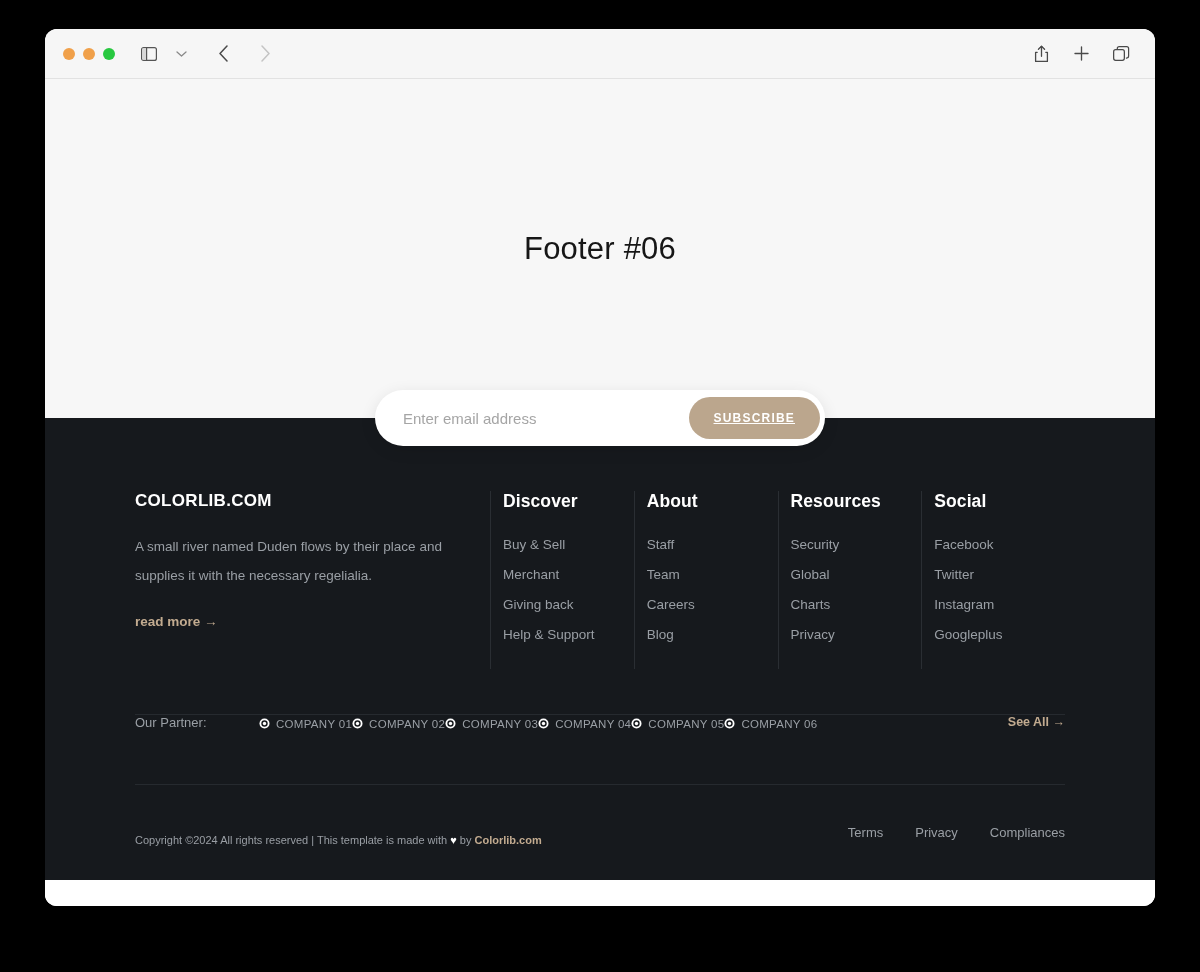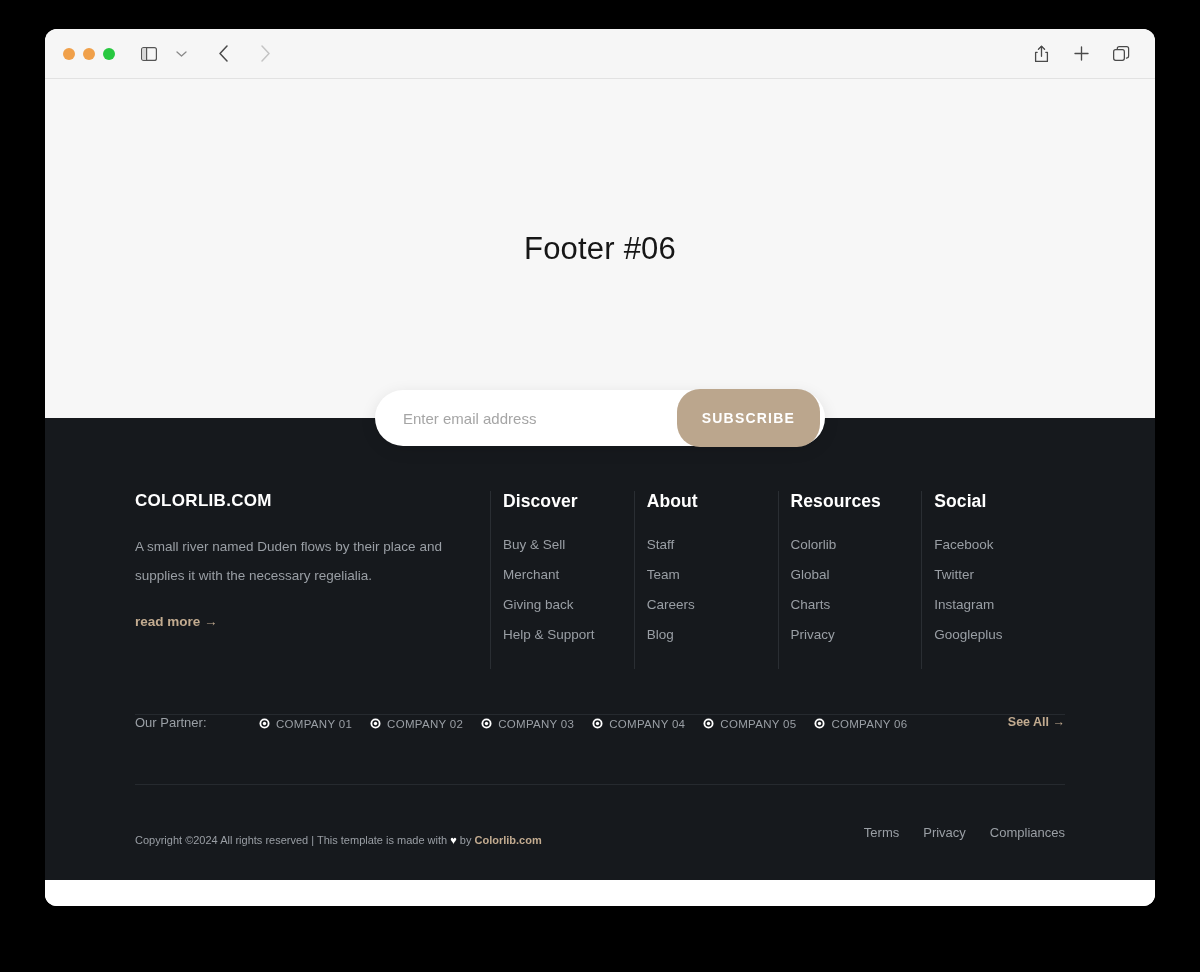--- a/index.html
+++ b/index.html
@@ -140,31 +140,32 @@
     border: none;
     outline: none;
     background: transparent;
     font-family: "Liberation Sans", sans-serif;
     font-size: 15px;
     color: #2a2a2a;
     height: 100%;
   }
   .email-input::placeholder { color: #a5a5a5; }
   .subscribe-btn {
-    height: 58px;
+    height: 42px;
     padding: 0 25px;
     border: none;
     border-radius: 23px;
     background: #bba68d;
     color: #ffffff;
     font-family: "Liberation Sans", sans-serif;
-    font-size: 14px;
+    font-size: 12px;
     font-weight: 700;
     letter-spacing: 1.2px;
     cursor: pointer;
+    text-decoration: underline;
   }
 
   .footer-inner {
     padding: 72px 90px 0 90px;
   }
 
   .top-row { display: flex; }
 
   .brand-col { width: 355px; padding-right: 40px; }
   .brand-name {
@@ -217,21 +218,21 @@
     height: 70px;
     display: flex;
     align-items: flex-start;
   }
   .partner-label {
     color: #9a9fa5;
     font-size: 13px;
     width: 124px;
     flex-shrink: 0;
   }
-  .partner-list { display: flex; align-items: center; gap: 18px; flex: 1; }
+  .partner-list { display: flex; align-items: center; flex: 1; }
   .partner-item { display: flex; align-items: center; gap: 6px; }
   .partner-mark { display: block; }
   .partner-name {
     color: #9a9fa5;
     font-size: 11.5px;
     letter-spacing: 0.3px;
   }
   .see-all {
     color: #c2ab90;
     font-size: 12.5px;
@@ -247,21 +248,21 @@
     align-items: center;
     justify-content: space-between;
   }
   .copyright-text {
     color: #9a9fa5;
     font-size: 11px;
     margin-top: 14px;
   }
   .heart { color: #ffffff; }
   .brand-link { color: #c2ab90; font-weight: 700; text-decoration: none; }
-  .legal-links { display: flex; gap: 24px; }
+  .legal-links { display: flex; gap: 32px; }
   .legal-link {
     color: #9a9fa5;
     font-size: 13px;
     text-decoration: none;
   }
 
   .footer-bottom-strip {
     height: 24px;
     background: #ffffff;
   }
@@ -365,21 +366,21 @@
               <div class="link-col">
                 <div class="col-title">About</div>
                 <a class="link-item" href="#">Staff</a>
                 <a class="link-item" href="#">Team</a>
                 <a class="link-item" href="#">Careers</a>
                 <a class="link-item" href="#">Blog</a>
               </div>
 
               <div class="link-col">
                 <div class="col-title">Resources</div>
-                <a class="link-item" href="#">Colorlib</a>
+                <a class="link-item" href="#">Security</a>
                 <a class="link-item" href="#">Global</a>
                 <a class="link-item" href="#">Charts</a>
                 <a class="link-item" href="#">Privacy</a>
               </div>
 
               <div class="link-col">
                 <div class="col-title">Social</div>
                 <a class="link-item" href="#">Facebook</a>
                 <a class="link-item" href="#">Twitter</a>
                 <a class="link-item" href="#">Instagram</a>

